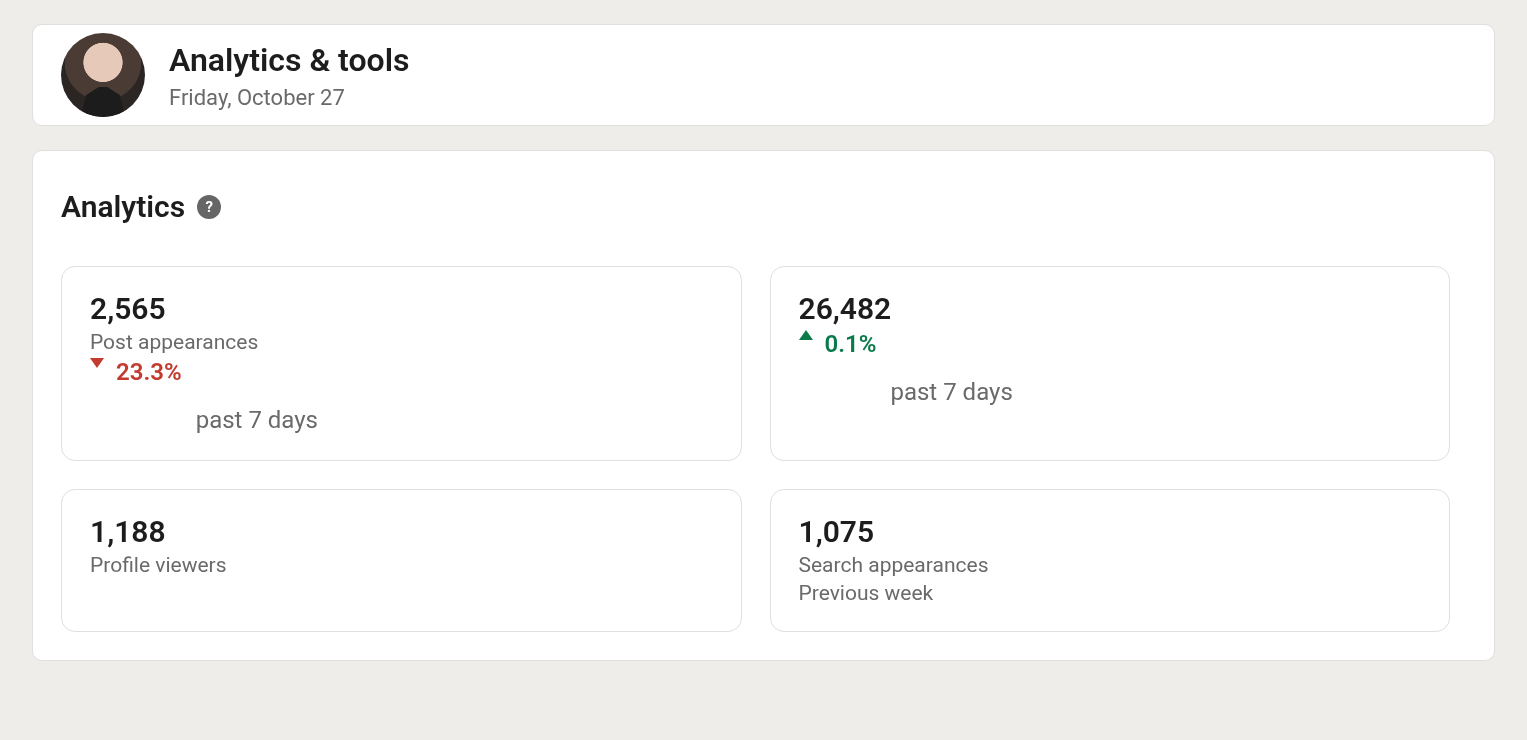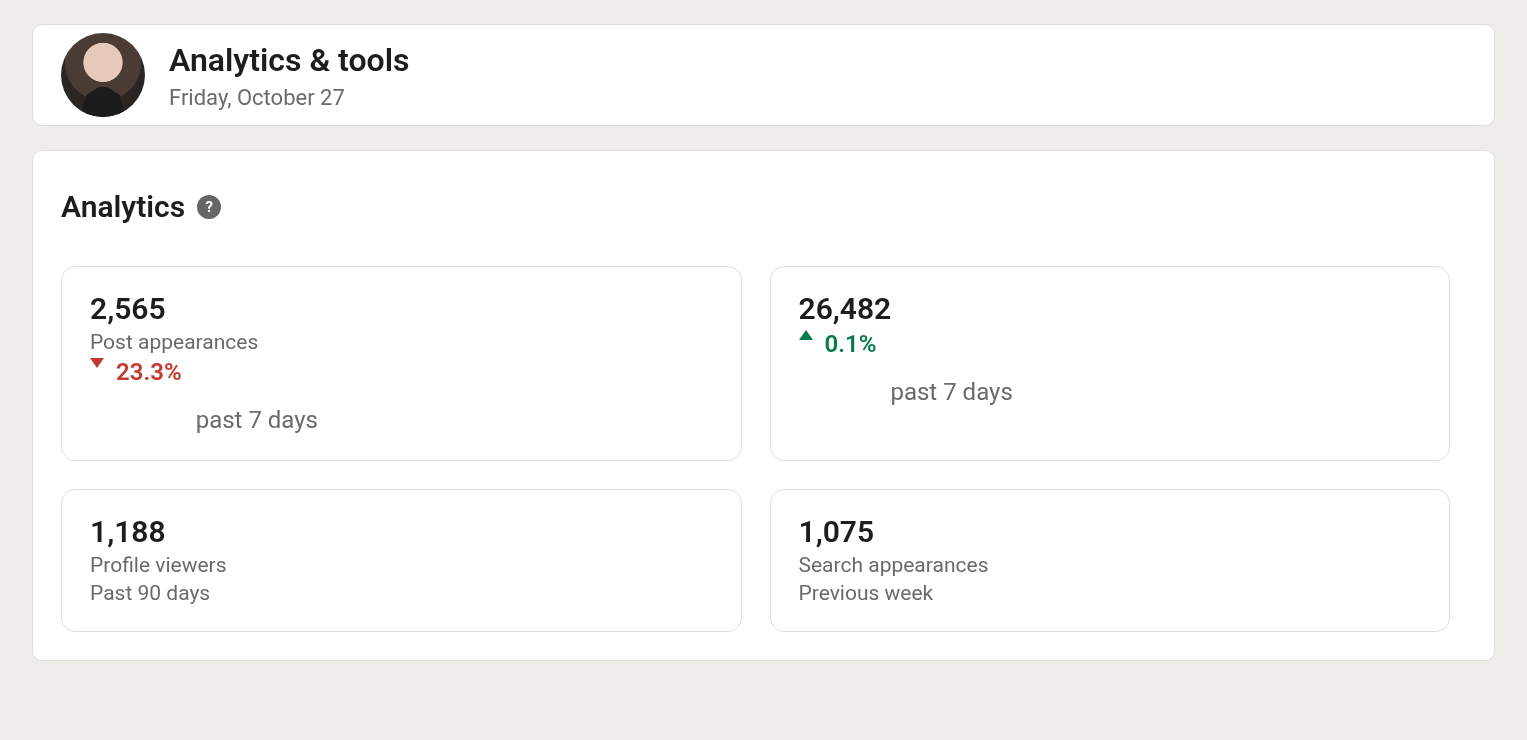--- a/index.html
+++ b/index.html
@@ -158,21 +158,20 @@
       <div class="stat-trend">
         <span class="tri tri-up"></span>
         <span class="trend-up">0.1%</span>
         <span class="trend-period">past 7 days</span>
       </div>
     </div>
 
     <div class="stat-card">
       <div class="stat-value">1,188</div>
       <div class="stat-label">Profile viewers</div>
-      <div class="stat-period">Past 90 days</div>
     </div>
 
     <div class="stat-card">
       <div class="stat-value">1,075</div>
       <div class="stat-label">Search appearances</div>
       <div class="stat-period">Previous week</div>
     </div>
 
   </div>
 </div>

